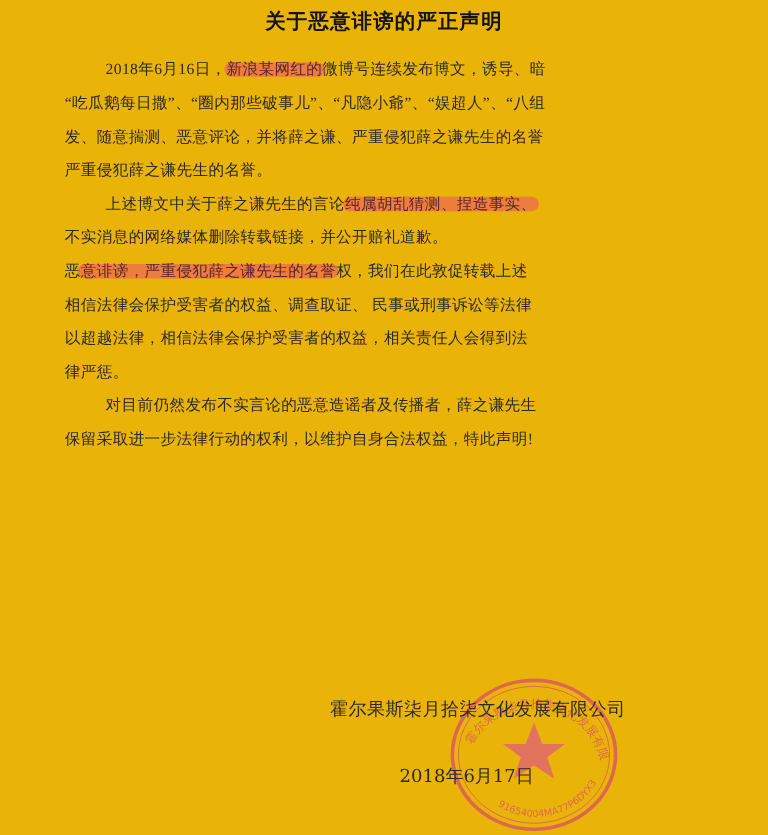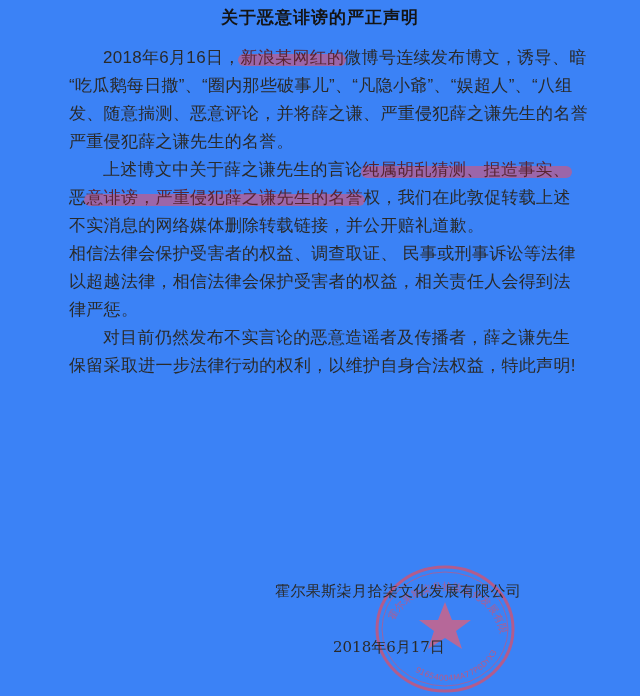--- a/index.html
+++ b/index.html
@@ -1,25 +1,25 @@
 <!DOCTYPE html>
 <html><head>
 <meta charset="utf-8">
 <style>
   html, body { margin: 0; padding: 0; background: #ffffff; }
   body { width: 640px; height: 696px; position: relative; overflow: hidden; }
-  .page { position: absolute; left: 0; top: 0; width: 640px; height: 696px; background: #3b82f6; }
+  .page { position: absolute; left: 0; top: 0; width: 640px; height: 696px; background: #eab308; }
   .title {
     position: absolute; left: 0; top: 6px; width: 640px; text-align: center;
     font-family: "DejaVu Sans", sans-serif; font-weight: bold; font-size: 17px;
     color: #141414; letter-spacing: 1px;
   }
   .body-text {
-    position: absolute; left: 69px; width: 520px;
-    font-family: Liberation Sans, sans-serif; font-size: 17px; color: #2a2a2a;
+    position: absolute; left: 54px; width: 520px;
+    font-family: Liberation Serif, serif; font-size: 13px; color: #2a2a2a;
     line-height: 28px; letter-spacing: 0.3px;
   }
   .line { display: block; white-space: nowrap; height: 28px; }
   .indent { padding-left: 34px; }
   .hl { position: relative; }
   .hl::after {
     content: ""; position: absolute; left: -2px; right: -2px; bottom: 1px; height: 12px;
     background: rgba(236, 80, 105, 0.55); border-radius: 6px; z-index: 0;
   }
   .hl > span { position: relative; z-index: 1; color: #5a2430; }
@@ -45,22 +45,22 @@
   <div class="body-text" id="body" style="top:44px;">
       <div>
         <div>
           <span class="line indent">2018年6月16日，<span class="hl"><span>新浪某网红的</span></span>微博号连续发布博文，诱导、暗</span>
           <span class="line">“吃瓜鹅每日撒”、“圈内那些破事儿”、“凡隐小爺”、“娱超人”、“八组</span>
           <span class="line">发、随意揣测、恶意评论，并将薛之谦、严重侵犯薛之谦先生的名誉</span>
           <span class="line">严重侵犯薛之谦先生的名誉。</span>
         </div>
         <div>
           <span class="line indent">上述博文中关于薛之谦先生的言论<span class="hl"><span>纯属胡乱猜测、捏造事实、</span></span></span>
+          <span class="line">不实消息的网络媒体删除转载链接，并公开赔礼道歉。</span>
           <span class="line">恶<span class="hl"><span>意诽谤，严重侵犯薛之谦先生的名誉</span></span>权，我们在此敦促转载上述</span>
-          <span class="line">不实消息的网络媒体删除转载链接，并公开赔礼道歉。</span>
         </div>
         <div>
           <span class="line">相信法律会保护受害者的权益、调查取证、 民事或刑事诉讼等法律</span>
           <span class="line">以超越法律，相信法律会保护受害者的权益，相关责任人会得到法</span>
           <span class="line">律严惩。</span>
         </div>
         <div>
           <span class="line indent">对目前仍然发布不实言论的恶意造谣者及传播者，薛之谦先生</span>
           <span class="line">保留采取进一步法律行动的权利，以维护自身合法权益，特此声明!</span>
         </div>

